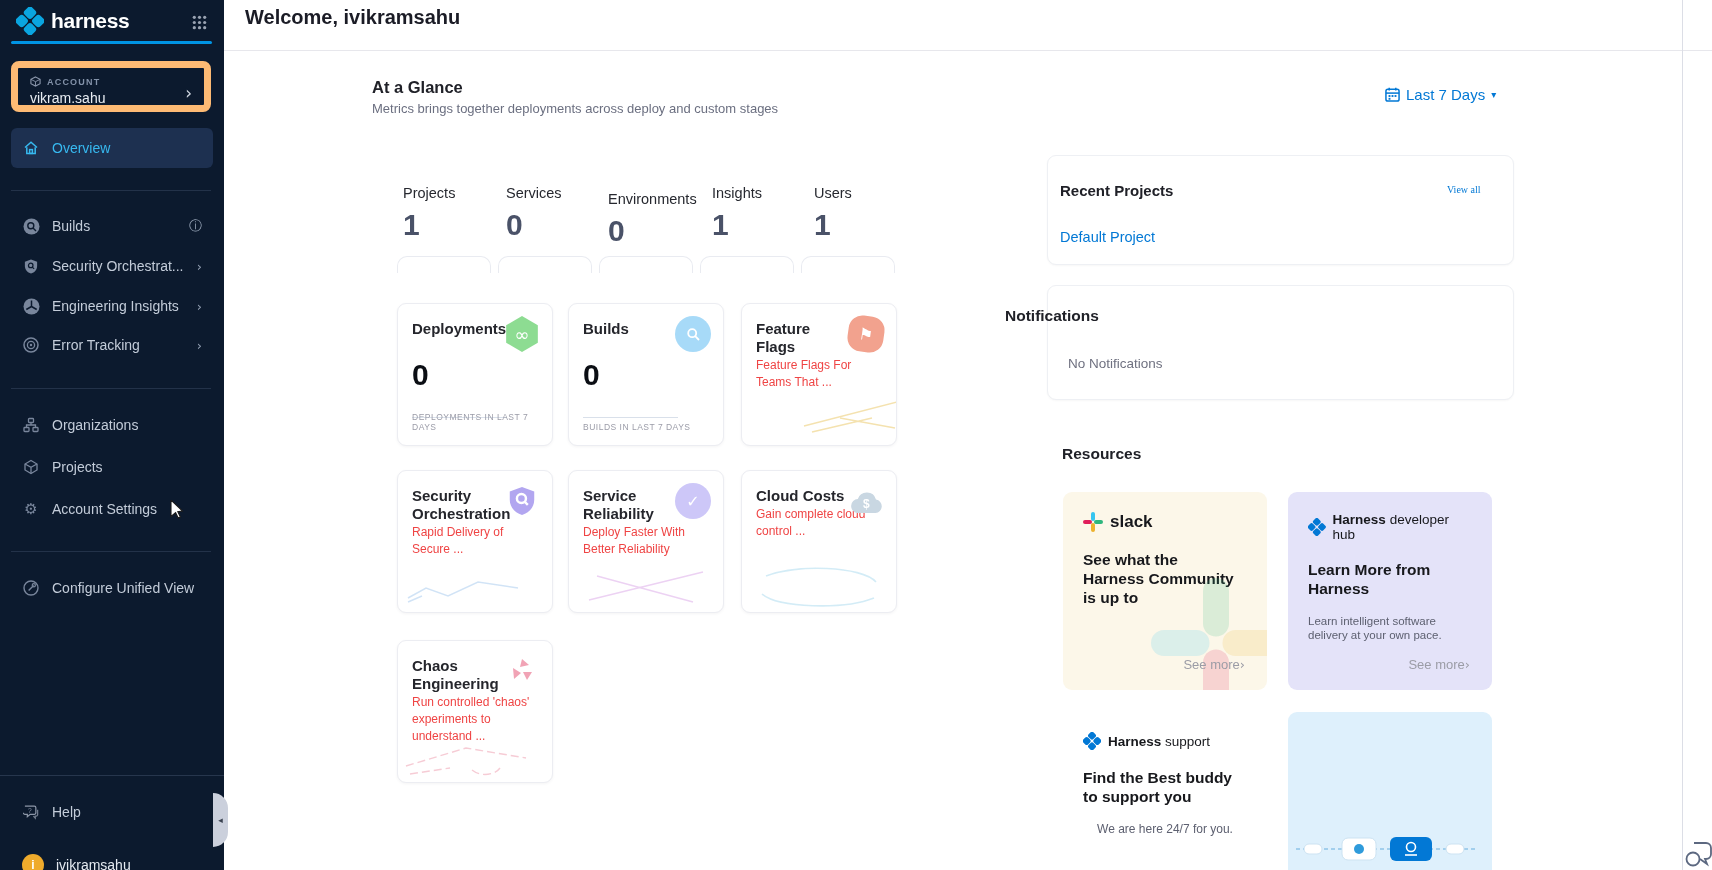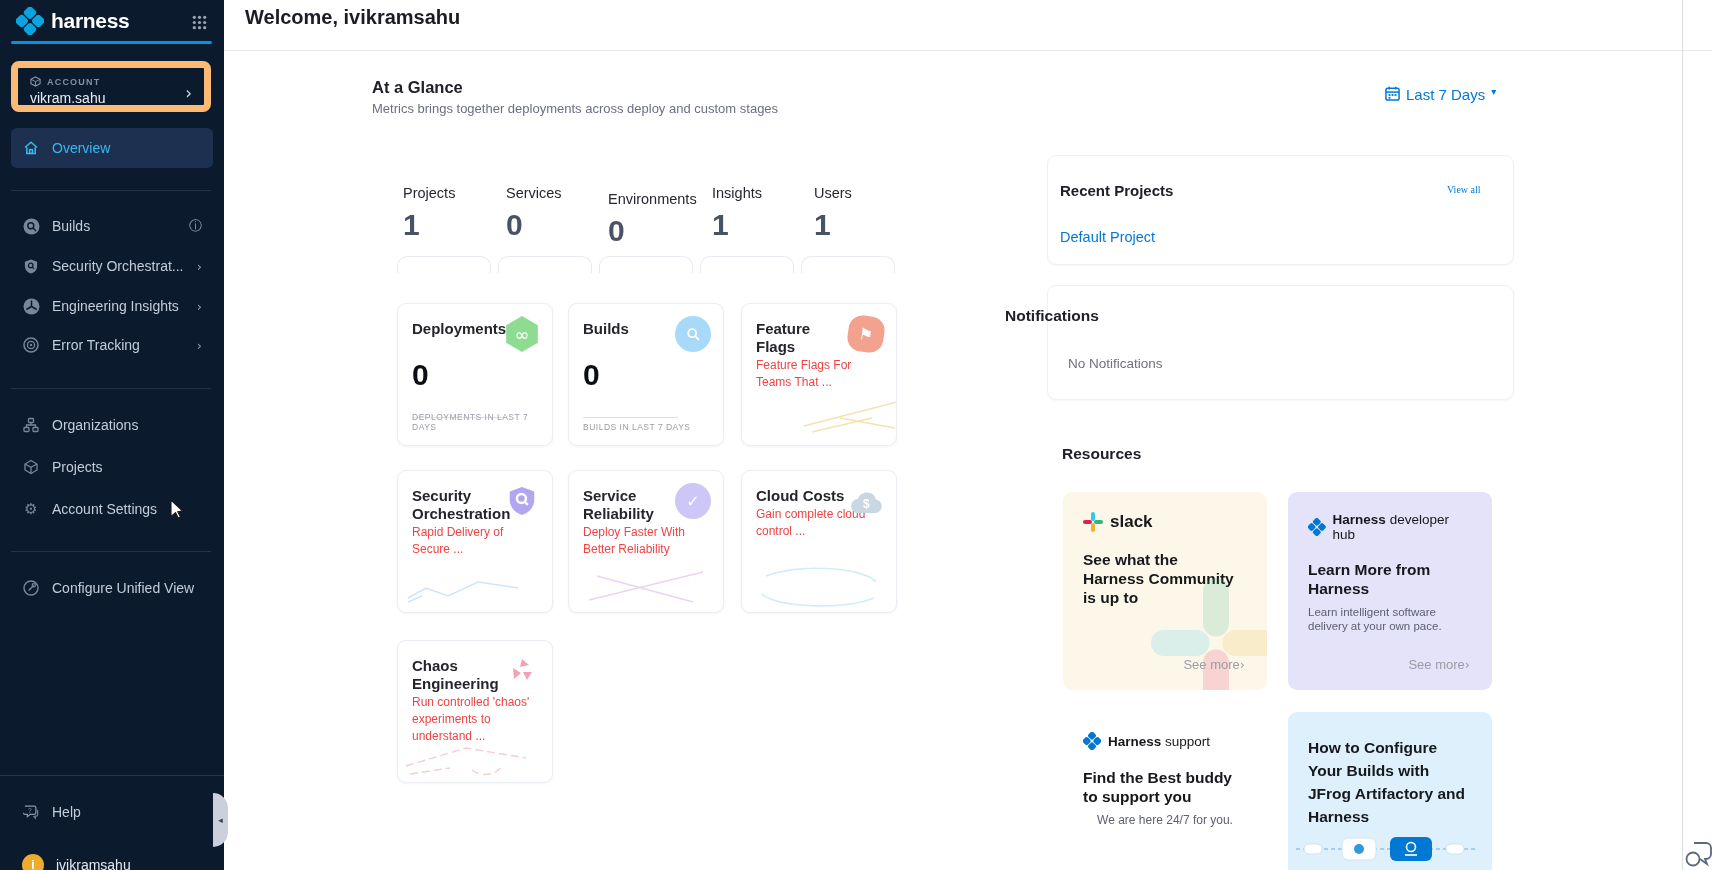--- a/index.html
+++ b/index.html
@@ -29,21 +29,21 @@
   .collapse-handle{position:absolute;left:213px;top:793px;width:15px;height:54px;background:#cbd0dc;
       border-radius:0 15px 15px 0;display:flex;align-items:center;justify-content:center;
       color:#39414f;font-size:9px;cursor:pointer;z-index:5;}
   
   #topbar{position:absolute;left:224px;top:0;width:1488px;height:51px;background:#fff;border-bottom:1px solid #e7e7ec;box-sizing:border-box;}
   #page-title{position:absolute;left:245px;top:6px;font-size:20px;font-weight:700;color:#1b1c26;}
   .vline{position:absolute;left:1682px;top:0;width:1px;height:870px;background:#dcdee6;}
   
   .h-section{font-weight:700;color:#202128;}
   .sub{color:#6b6f80;font-size:13px;}
-  .range-sel{position:absolute;left:1385px;top:86px;display:flex;gap:6px;color:#0278d5;
+  .range-sel{position:absolute;left:1385px;top:86px;display:flex;align-items:center;gap:6px;color:#0278d5;
       font-size:15px;cursor:pointer;}
   .metric-label{font-size:14.5px;color:#26282f;}
   .metric-value{font-size:30px;font-weight:700;color:#4a5268;margin-top:7px;}
   .stub{position:absolute;top:256px;width:92px;height:16px;border:1px solid #e9ebf1;border-bottom:none;
       border-radius:10px 10px 0 0;background:#fff;}
   
   .mcard{position:absolute;width:156px;height:143px;background:#fff;border:1px solid #ecedf2;border-radius:9px;
       box-sizing:border-box;padding:16px 14px;box-shadow:0 1px 3px rgba(40,41,61,.05);cursor:pointer;overflow:hidden;}
   .mcard-title{font-size:15px;font-weight:700;color:#25262c;line-height:18px;max-width:96px;}
   .mcard-desc{margin-top:1px;font-size:12px;color:#ef4444;line-height:17px;max-width:128px;}
@@ -53,21 +53,21 @@
   .micon{position:absolute;top:12px;right:12px;width:36px;height:36px;display:flex;align-items:center;
       justify-content:center;color:#fff;}
   .squig{position:absolute;pointer-events:none;}
   
   .rcard{position:absolute;left:1047px;width:467px;background:#fff;border:1px solid #eef0f4;border-radius:9px;
       box-sizing:border-box;box-shadow:0 1px 2px rgba(40,41,61,.04);}
   .link{color:#0278d5;cursor:pointer;}
   .res-card{position:absolute;width:204px;height:198px;border-radius:9px;box-sizing:border-box;padding:20px;cursor:pointer;overflow:hidden;}
   .res-brand{display:flex;align-items:center;gap:7px;font-size:13.5px;color:#17181c;}
   .res-headline{margin-top:18px;font-size:15.5px;font-weight:700;color:#17181c;line-height:19px;}
-  .res-sub{margin-top:7px;font-size:11.5px;color:#5d6070;line-height:14px;}
+  .res-sub{margin-top:16px;font-size:11.5px;color:#5d6070;line-height:14px;}
   .see-more{position:absolute;right:22px;bottom:18px;font-size:13px;color:#9b9ca6;}
 </style>
 </head>
 <body>
 
 <div id="sidebar">
   <div class="brand-row">
     <svg width="28" height="28" viewBox="0 0 32 32">
       <g fill="#0aa5e0">
         <rect x="10" y="0.5" width="12" height="12" rx="3.5" transform="rotate(45 16 6.5)"></rect>
@@ -417,21 +417,20 @@
       </g>
     </svg>
     <span><b>Harness</b> <span>support</span></span>
   </div>
   <div class="res-headline" style="max-width:160px;">Find the Best buddy to support you</div>
   <div class="res-sub" style="font-size:12px;text-align:center;">We are here 24/7 for you.</div>
 
 </div>
 
 <div class="res-card" style="left:1288px;top:712px;height:200px;background:#def0fc;">
-  <div class="res-headline" style="margin-top:4px;max-width:160px;line-height:23px;">How to Configure Your Builds with JFrog Artifactory and Harness</div>
   <svg class="abs" style="left:8px;top:118px;" width="180" height="38" viewBox="0 0 180 38">
     <line x1="0" y1="19" x2="180" y2="19" stroke="#8fc3e8" stroke-width="1.5" stroke-dasharray="4 3"></line>
     <rect x="8" y="14" width="18" height="10" rx="5" fill="#fff" stroke="#cde3f2"></rect>
     <rect x="46" y="8" width="34" height="22" rx="6" fill="#fff" stroke="#cde3f2"></rect>
     <circle cx="63" cy="19" r="5" fill="#2f9bdb"></circle>
     <rect x="94" y="7" width="42" height="24" rx="6" fill="#0278d5"></rect>
     <circle cx="115" cy="17" r="4.5" fill="none" stroke="#fff" stroke-width="1.6"></circle>
     <line x1="109" y1="25" x2="121" y2="25" stroke="#fff" stroke-width="1.6"></line>
     <rect x="150" y="14" width="18" height="10" rx="5" fill="#fff" stroke="#cde3f2"></rect>
   </svg>

